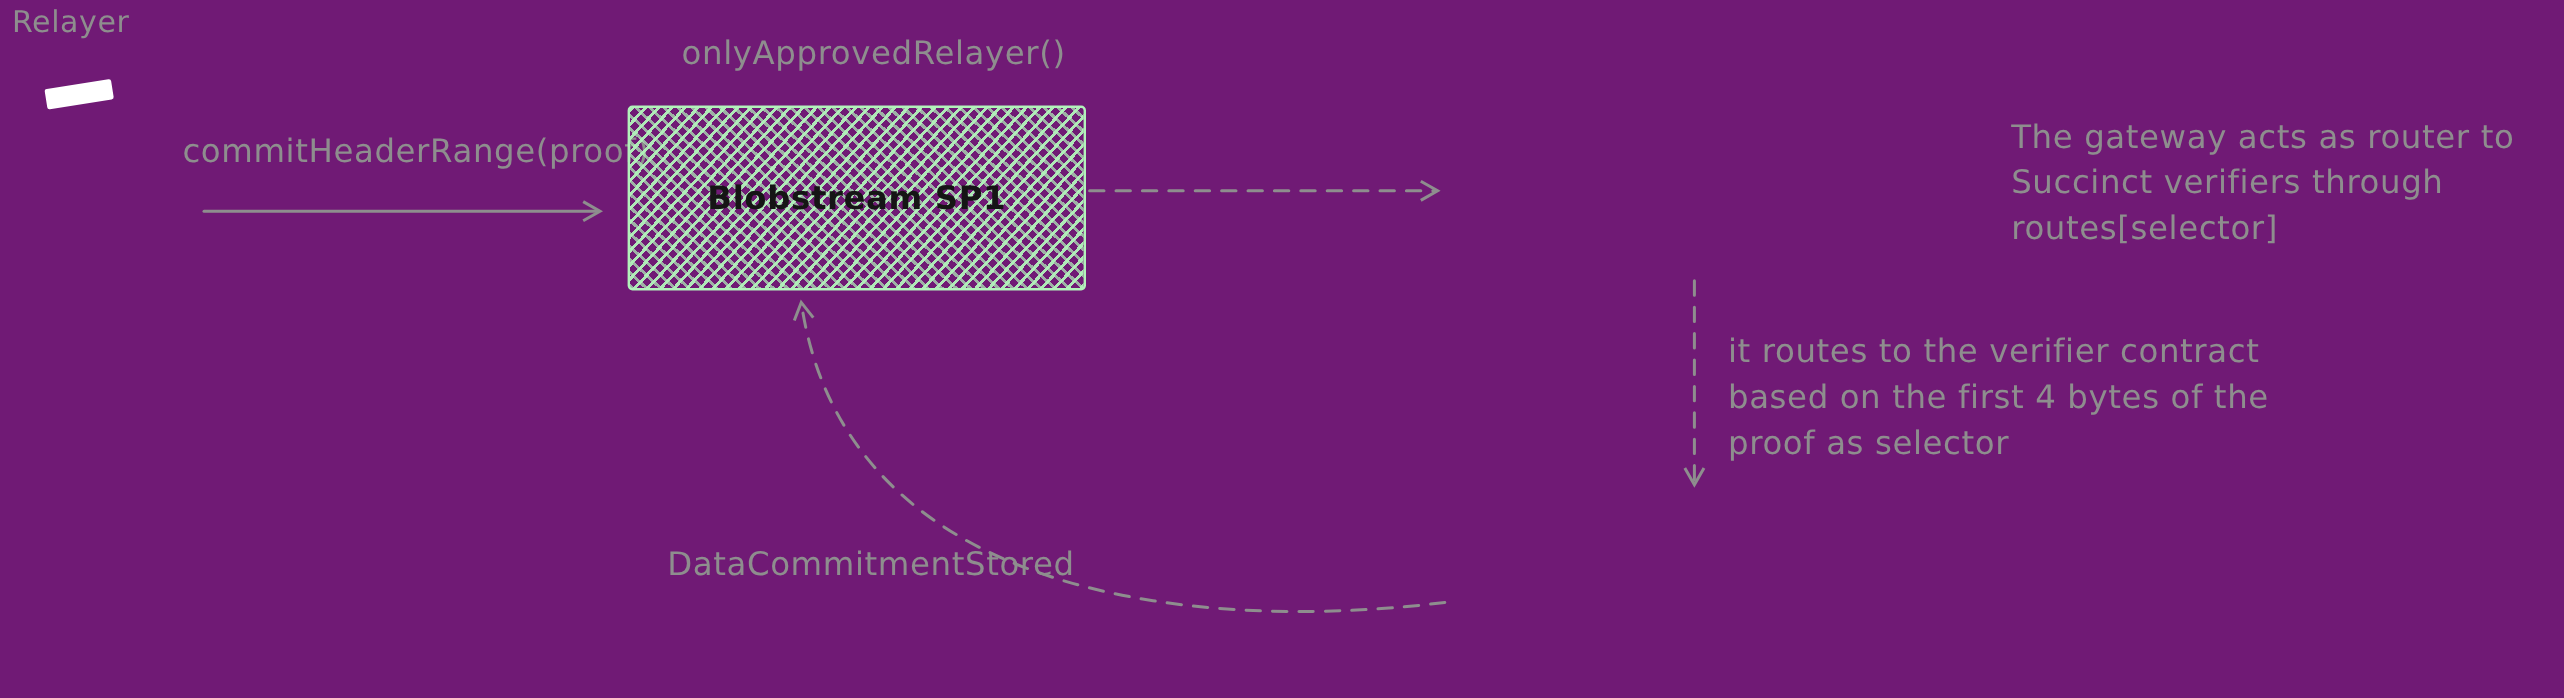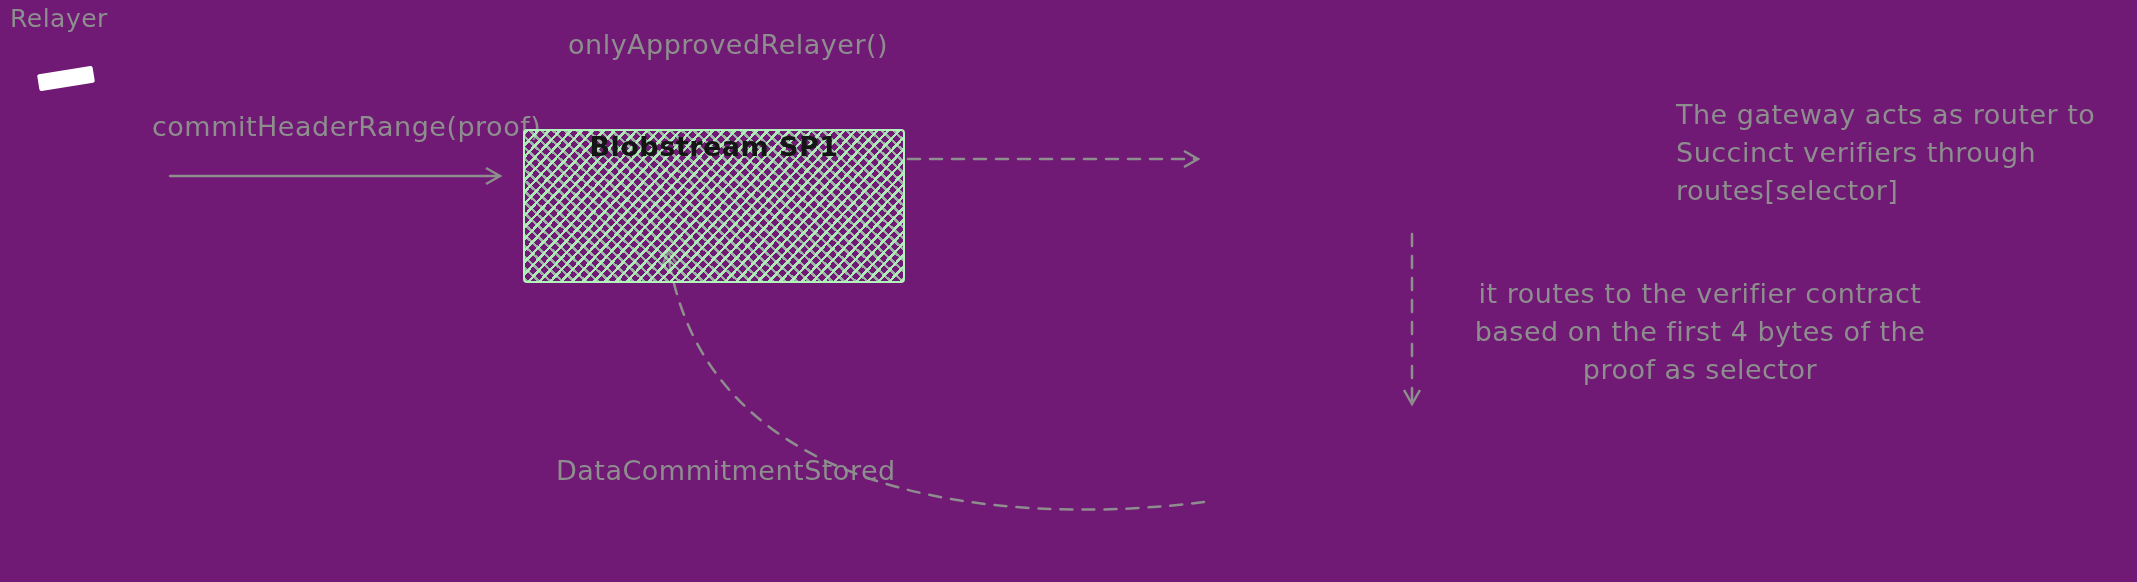--- a/index.html
+++ b/index.html
@@ -44,25 +44,24 @@
     left: 38px; top: 70px;
     width: 56px; height: 17px;
     background: #ffffff;
     transform: rotate(-9deg);
     border-radius: 2px;
   }
 
   .node {
     position: absolute;
     display: flex;
-    align-items: flex-start;
+    align-items: center;
     justify-content: center;
     border-radius: 4px;
     border: 2px solid;
-    margin-top: 41px;
   }
   .node-label {
     color: #151515;
     font-size: 27px;
     font-weight: 600;
     letter-spacing: 0.5px;
     text-align: center;
   }
   .node-green {
     left: 523px; top: 88px; width: 378px; height: 150px;
@@ -83,21 +82,21 @@
     border-color: #a5d8ff;
     background:
       repeating-linear-gradient(133deg, rgba(165,216,255,0.95) 0 2.5px, rgba(0,0,0,0) 2.5px 8px),
       repeating-linear-gradient(43deg, rgba(165,216,255,0.70) 0 2.5px, rgba(0,0,0,0) 2.5px 8px);
   }
 
   .lbl-commit        { left: 152px;  top: 108px; }
   .lbl-only-approved { left: 568px;  top: 26px;  }
   .lbl-verify        { left: 985px;  top: 100px; }
   .lbl-gateway-note  { left: 1676px; top: 96px;  width: 470px; }
-  .lbl-routing-note  { left: 1440px; top: 275px; width: 520px; text-align: center; }
+  .lbl-routing-note  { left: 1440px; top: 275px; width: 520px; }
   .lbl-datacommit    { left: 556px;  top: 452px; }
   .lbl-relayer       { left: 10px;   top: 5px;   }
 </style>
 </head>
 <body>
 
 <div class="stage">
 
   <svg class="edges-layer" width="2137" height="582" viewBox="0 0 2137 582" xmlns="http://www.w3.org/2000/svg">
     <defs>

